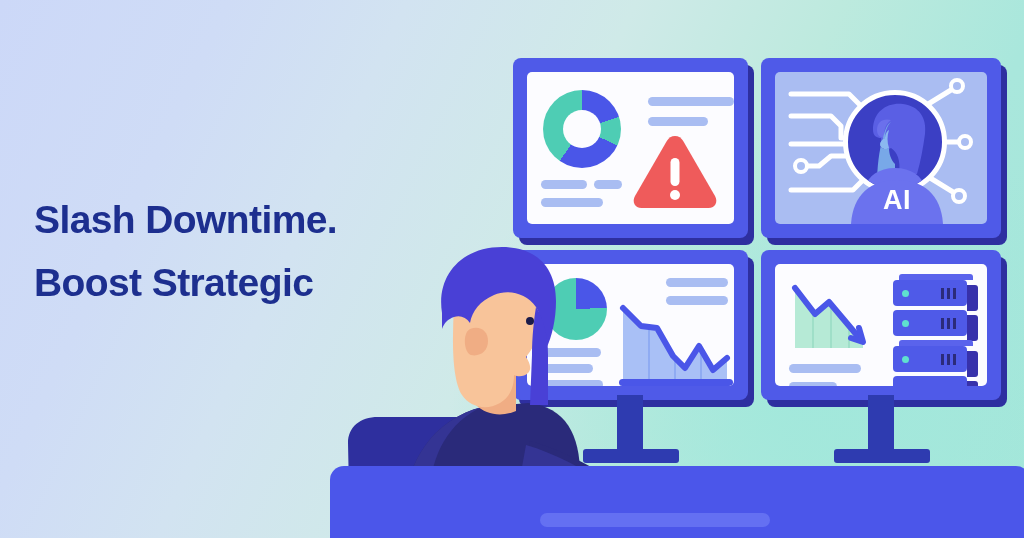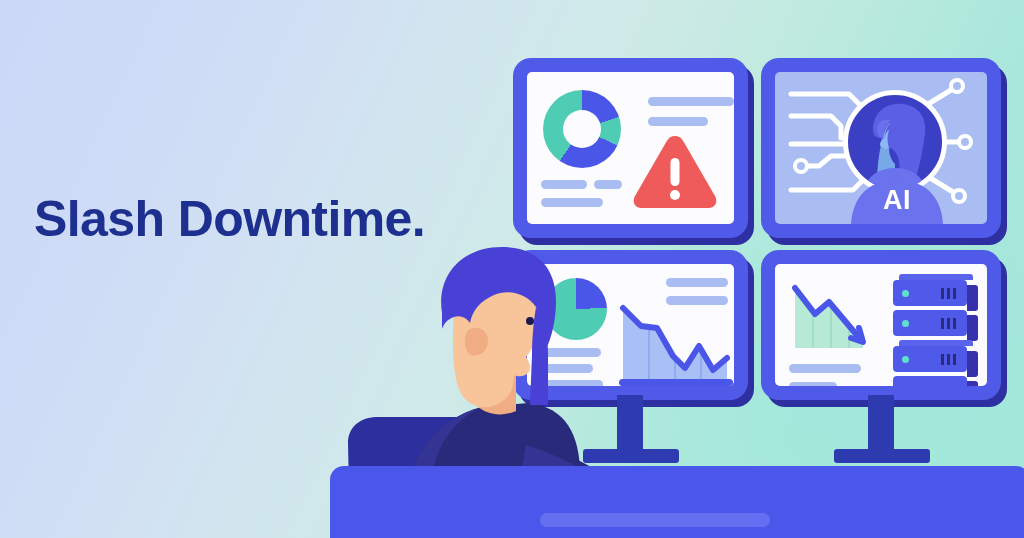--- a/index.html
+++ b/index.html
@@ -36,40 +36,40 @@
 
   
   .headline {
     position: absolute;
     left: 34px;
     top: 188px;
     width: 420px;
     z-index: 6;
   }
   .headline-line {
-    font-size: 50px;
+    font-size: 39px;
     line-height: 63px;
     font-weight: bold;
     color: #1d2f8f;
     letter-spacing: -0.6px;
     white-space: nowrap;
   }
 
   
   .monitor-wall {
     position: absolute;
     left: 505px;
     top: 45px;
     width: 510px;
     height: 370px;
     z-index: 2;
   }
   .monitor {
     position: absolute;
-    border-radius: 18px;
+    border-radius: 8px;
     background: #4f5ae8;
     box-shadow: 6px 7px 0 0 #2e2fa0;
     padding: 14px 14px;
     box-sizing: border-box;
   }
   .screen {
     width: 100%;
     height: 100%;
     border-radius: 5px;
     background: #fcfcff;
@@ -200,20 +200,21 @@
     z-index: 8;
   }
 </style>
 </head>
 <body>
 
 <div class="hero">
 
   <div class="headline">
     <div class="headline-line">Slash Downtime.</div>
+    <div class="headline-line">Boost Strategic</div>
   </div>
 
   <div class="monitor-wall">
 
     <div class="stand-neck" style="left:112px; top:350px; width:26px; height:60px;"></div>
     <div class="stand-base" style="left:78px;  top:404px; width:96px; height:14px;"></div>
     <div class="stand-neck" style="left:363px; top:350px; width:26px; height:60px;"></div>
     <div class="stand-base" style="left:329px; top:404px; width:96px; height:14px;"></div>
 
     <div class="monitor" id="mon-tl">

